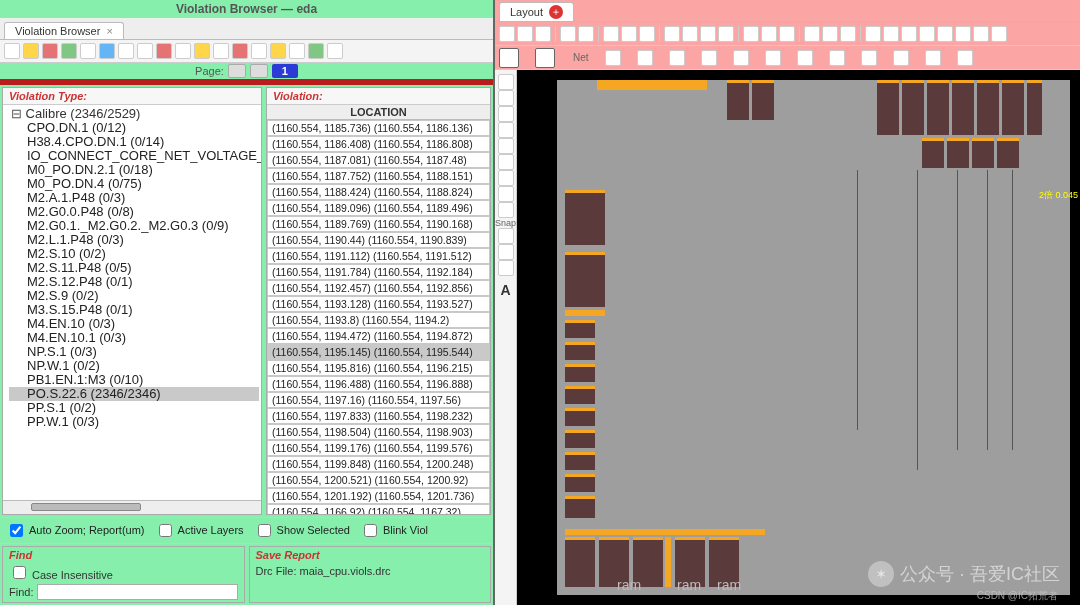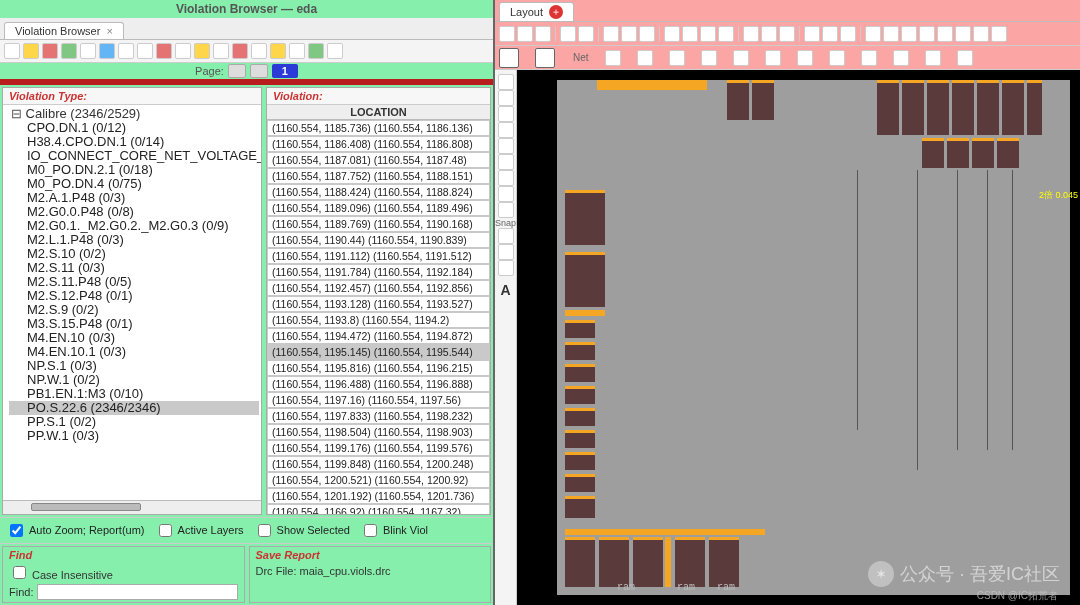--- a/index.html
+++ b/index.html
@@ -65,21 +65,21 @@
   .layout-body { flex:1; display:flex; min-height:0;}
   .vtoolbar { width:22px; background:#f4f4f4; border-right:1px solid #ccc; display:flex; flex-direction:column; align-items:center; gap:0; padding:4px 0; font-size:10px; color:#555;}
   .vtoolbar .vb { width:16px; height:16px; border:1px solid #ccc; border-radius:2px; background:#fff;}
   .vtoolbar .lbl { writing-mode: horizontal-tb; font-size:9px; color:#666;}
   .vtoolbar .big-a { font-size:14px; font-weight:700; color:#333; margin-top:6px;}
   .canvas { flex:1; background:#000; position:relative; overflow:hidden;}
   .die { position:absolute; left:40px; top:10px; right:10px; bottom:10px; background:#9e9e9e;}
   .blk { position:absolute; background:#5a3a3a; border-top:3px solid #f5a623;}
   .blk.orange { background:#f5a623; border:none;}
   .thin { position:absolute; width:1px; background:#555;}
-  .ram-label { position:absolute; color:#bbb; font-size:10px;font-family:Liberation Mono, monospace;}
+  .ram-label { position:absolute; color:#bbb; font-size:14px;}
   .watermark { position:absolute; right:20px; bottom:18px; color:rgba(255,255,255,.55); font-size:18px; display:flex; align-items:center; gap:6px; pointer-events:none;}
   .watermark .wx { width:26px; height:26px; border-radius:50%; background:rgba(255,255,255,.35); display:flex; align-items:center; justify-content:center; font-size:14px;}
   .csdn { position:absolute; right:22px; bottom:2px; font-size:10px; color:rgba(200,200,200,.75);}
   .ruler-note { position:absolute; right:2px; top:120px; color:#ff0; font-size:9px; line-height:11px; text-align:left;}
 </style>
 </head>
 <body>
 
 <div class="app">
 
@@ -130,21 +130,20 @@
             <div class="node child">CPO.DN.1 (0/12)</div>
             <div class="node child">H38.4.CPO.DN.1 (0/14)</div>
             <div class="node child">IO_CONNECT_CORE_NET_VOLTAGE_IS_CORE:WARN</div>
             <div class="node child">M0_PO.DN.2.1 (0/18)</div>
             <div class="node child">M0_PO.DN.4 (0/75)</div>
             <div class="node child">M2.A.1.P48 (0/3)</div>
             <div class="node child">M2.G0.0.P48 (0/8)</div>
             <div class="node child">M2.G0.1._M2.G0.2._M2.G0.3 (0/9)</div>
             <div class="node child">M2.L.1.P48 (0/3)</div>
             <div class="node child">M2.S.10 (0/2)</div>
-            <div class="node child">M2.S.11 (0/3)</div>
             <div class="node child">M2.S.11.P48 (0/5)</div>
             <div class="node child">M2.S.12.P48 (0/1)</div>
             <div class="node child">M2.S.9 (0/2)</div>
             <div class="node child">M3.S.15.P48 (0/1)</div>
             <div class="node child">M4.EN.10 (0/3)</div>
             <div class="node child">M4.EN.10.1 (0/3)</div>
             <div class="node child">NP.S.1 (0/3)</div>
             <div class="node child">NP.W.1 (0/2)</div>
             <div class="node child">PB1.EN.1:M3 (0/10)</div>
             <div class="node child sel">PO.S.22.6 (2346/2346)</div>

